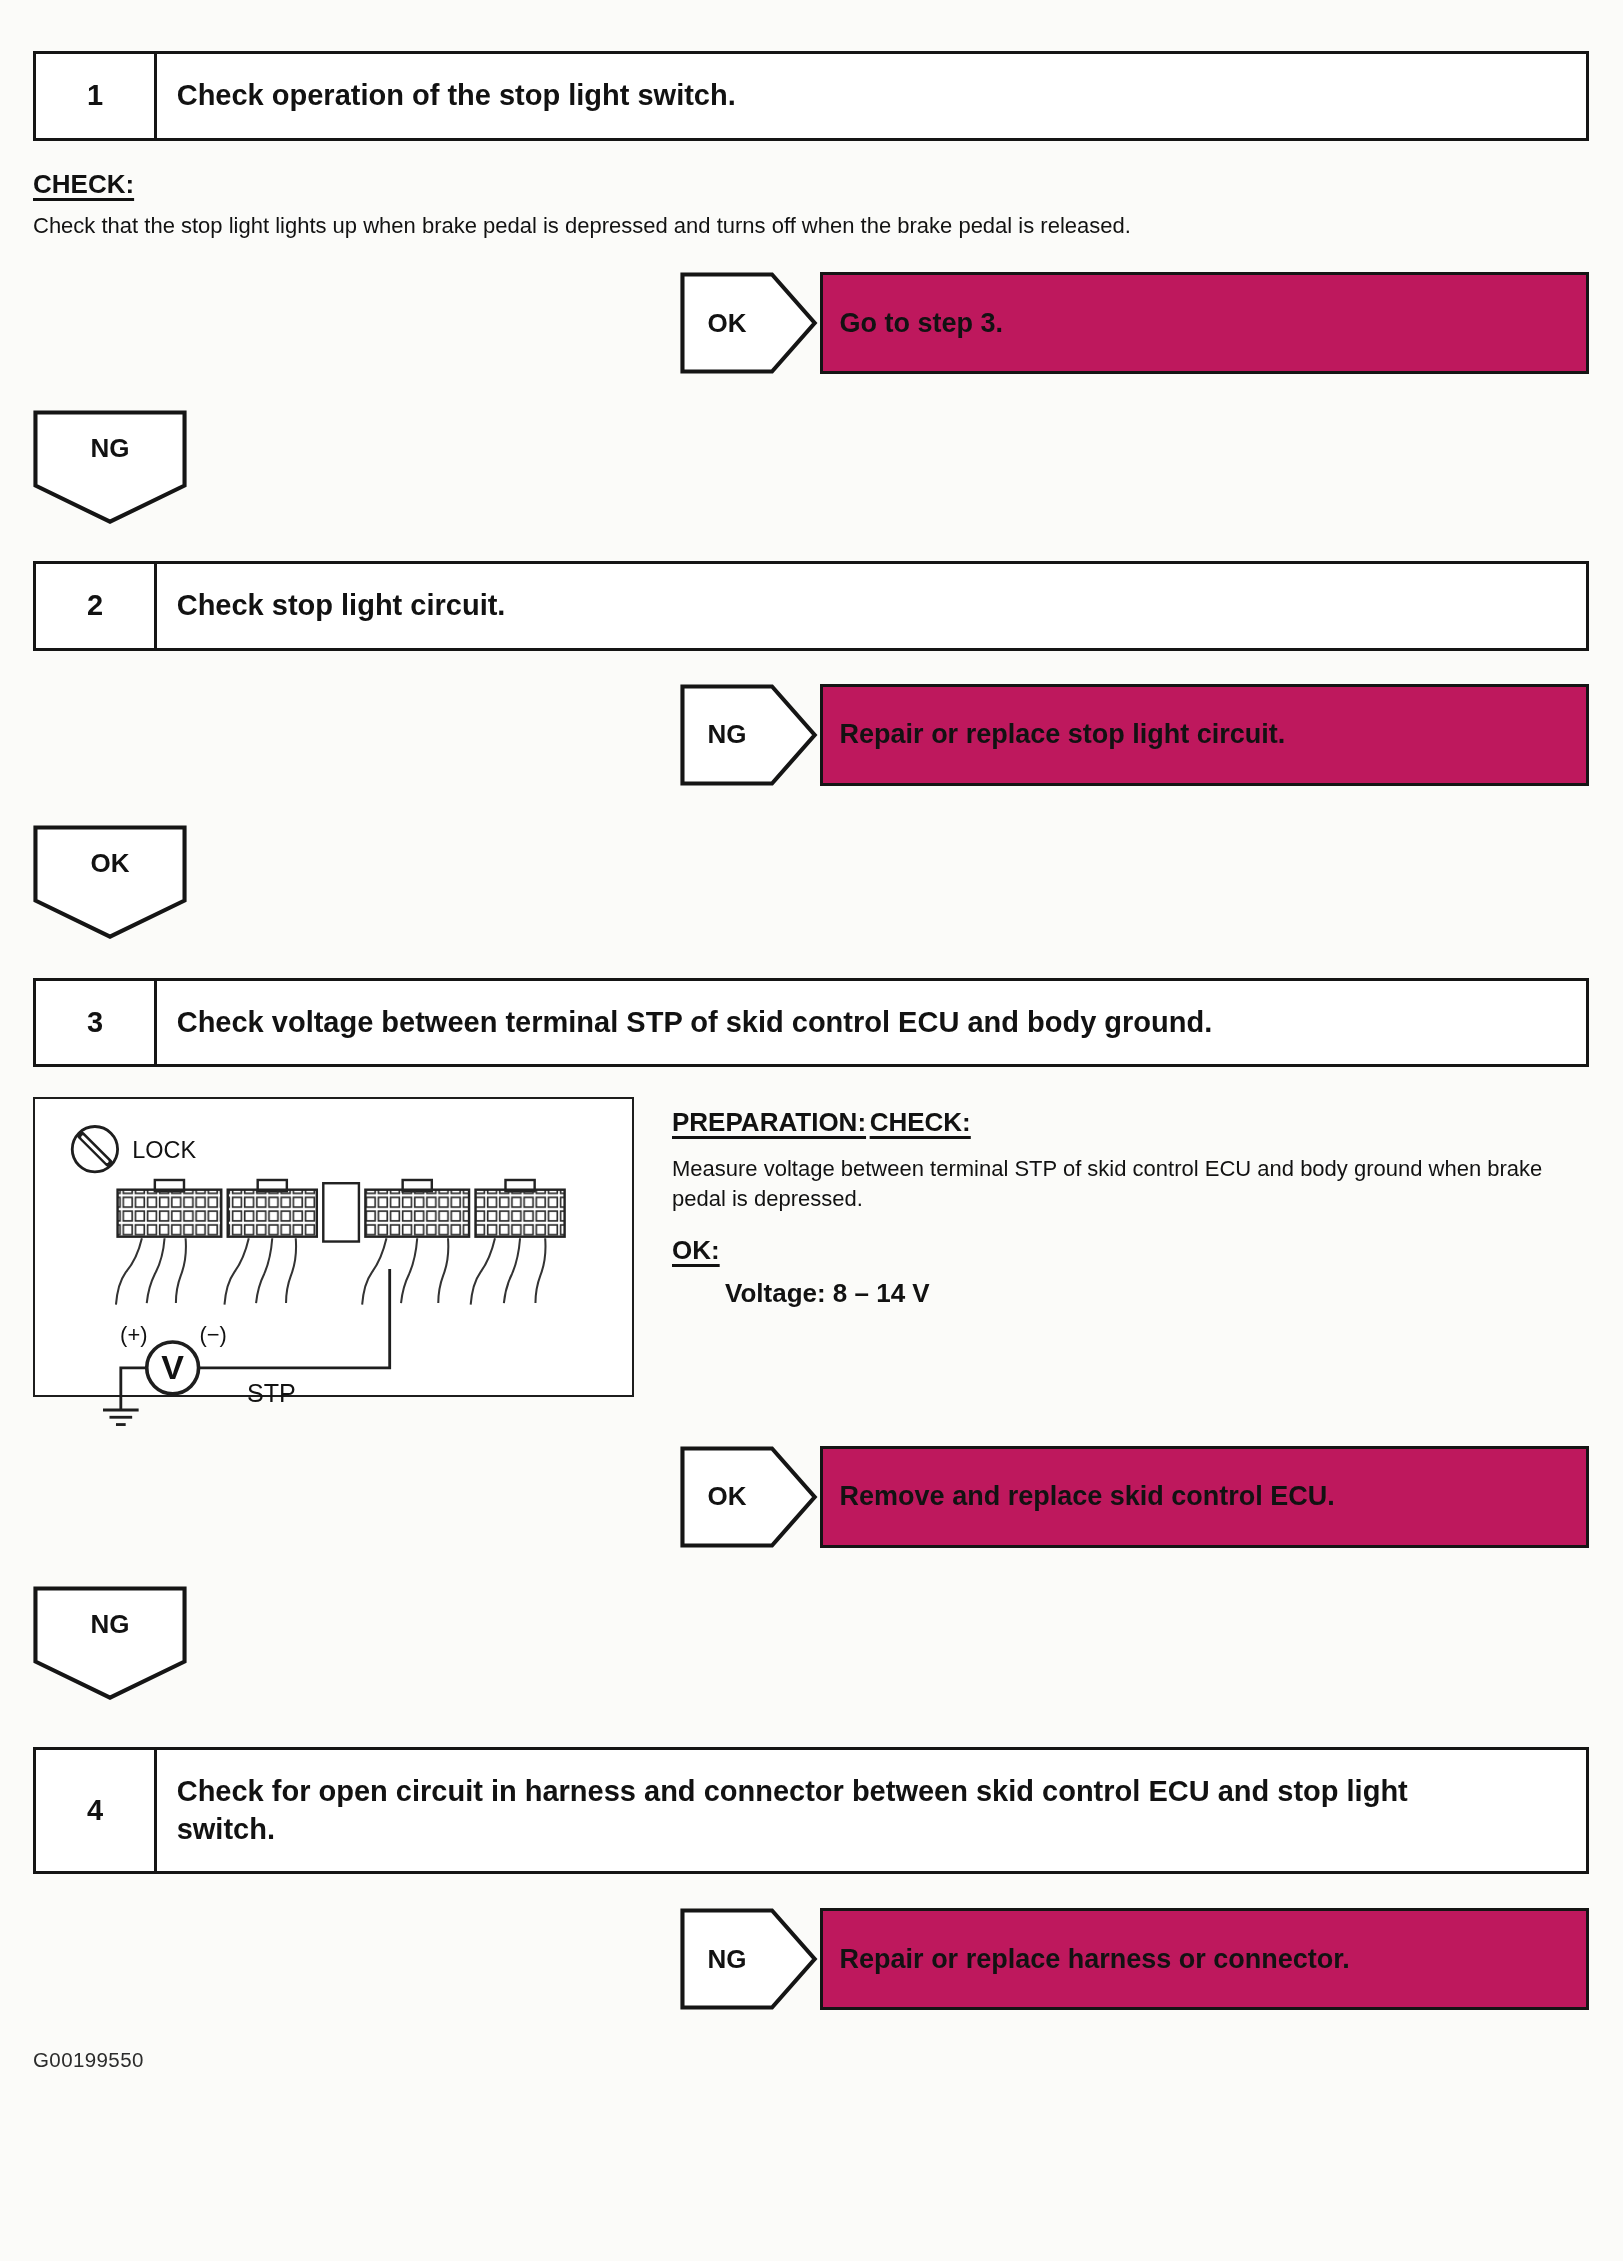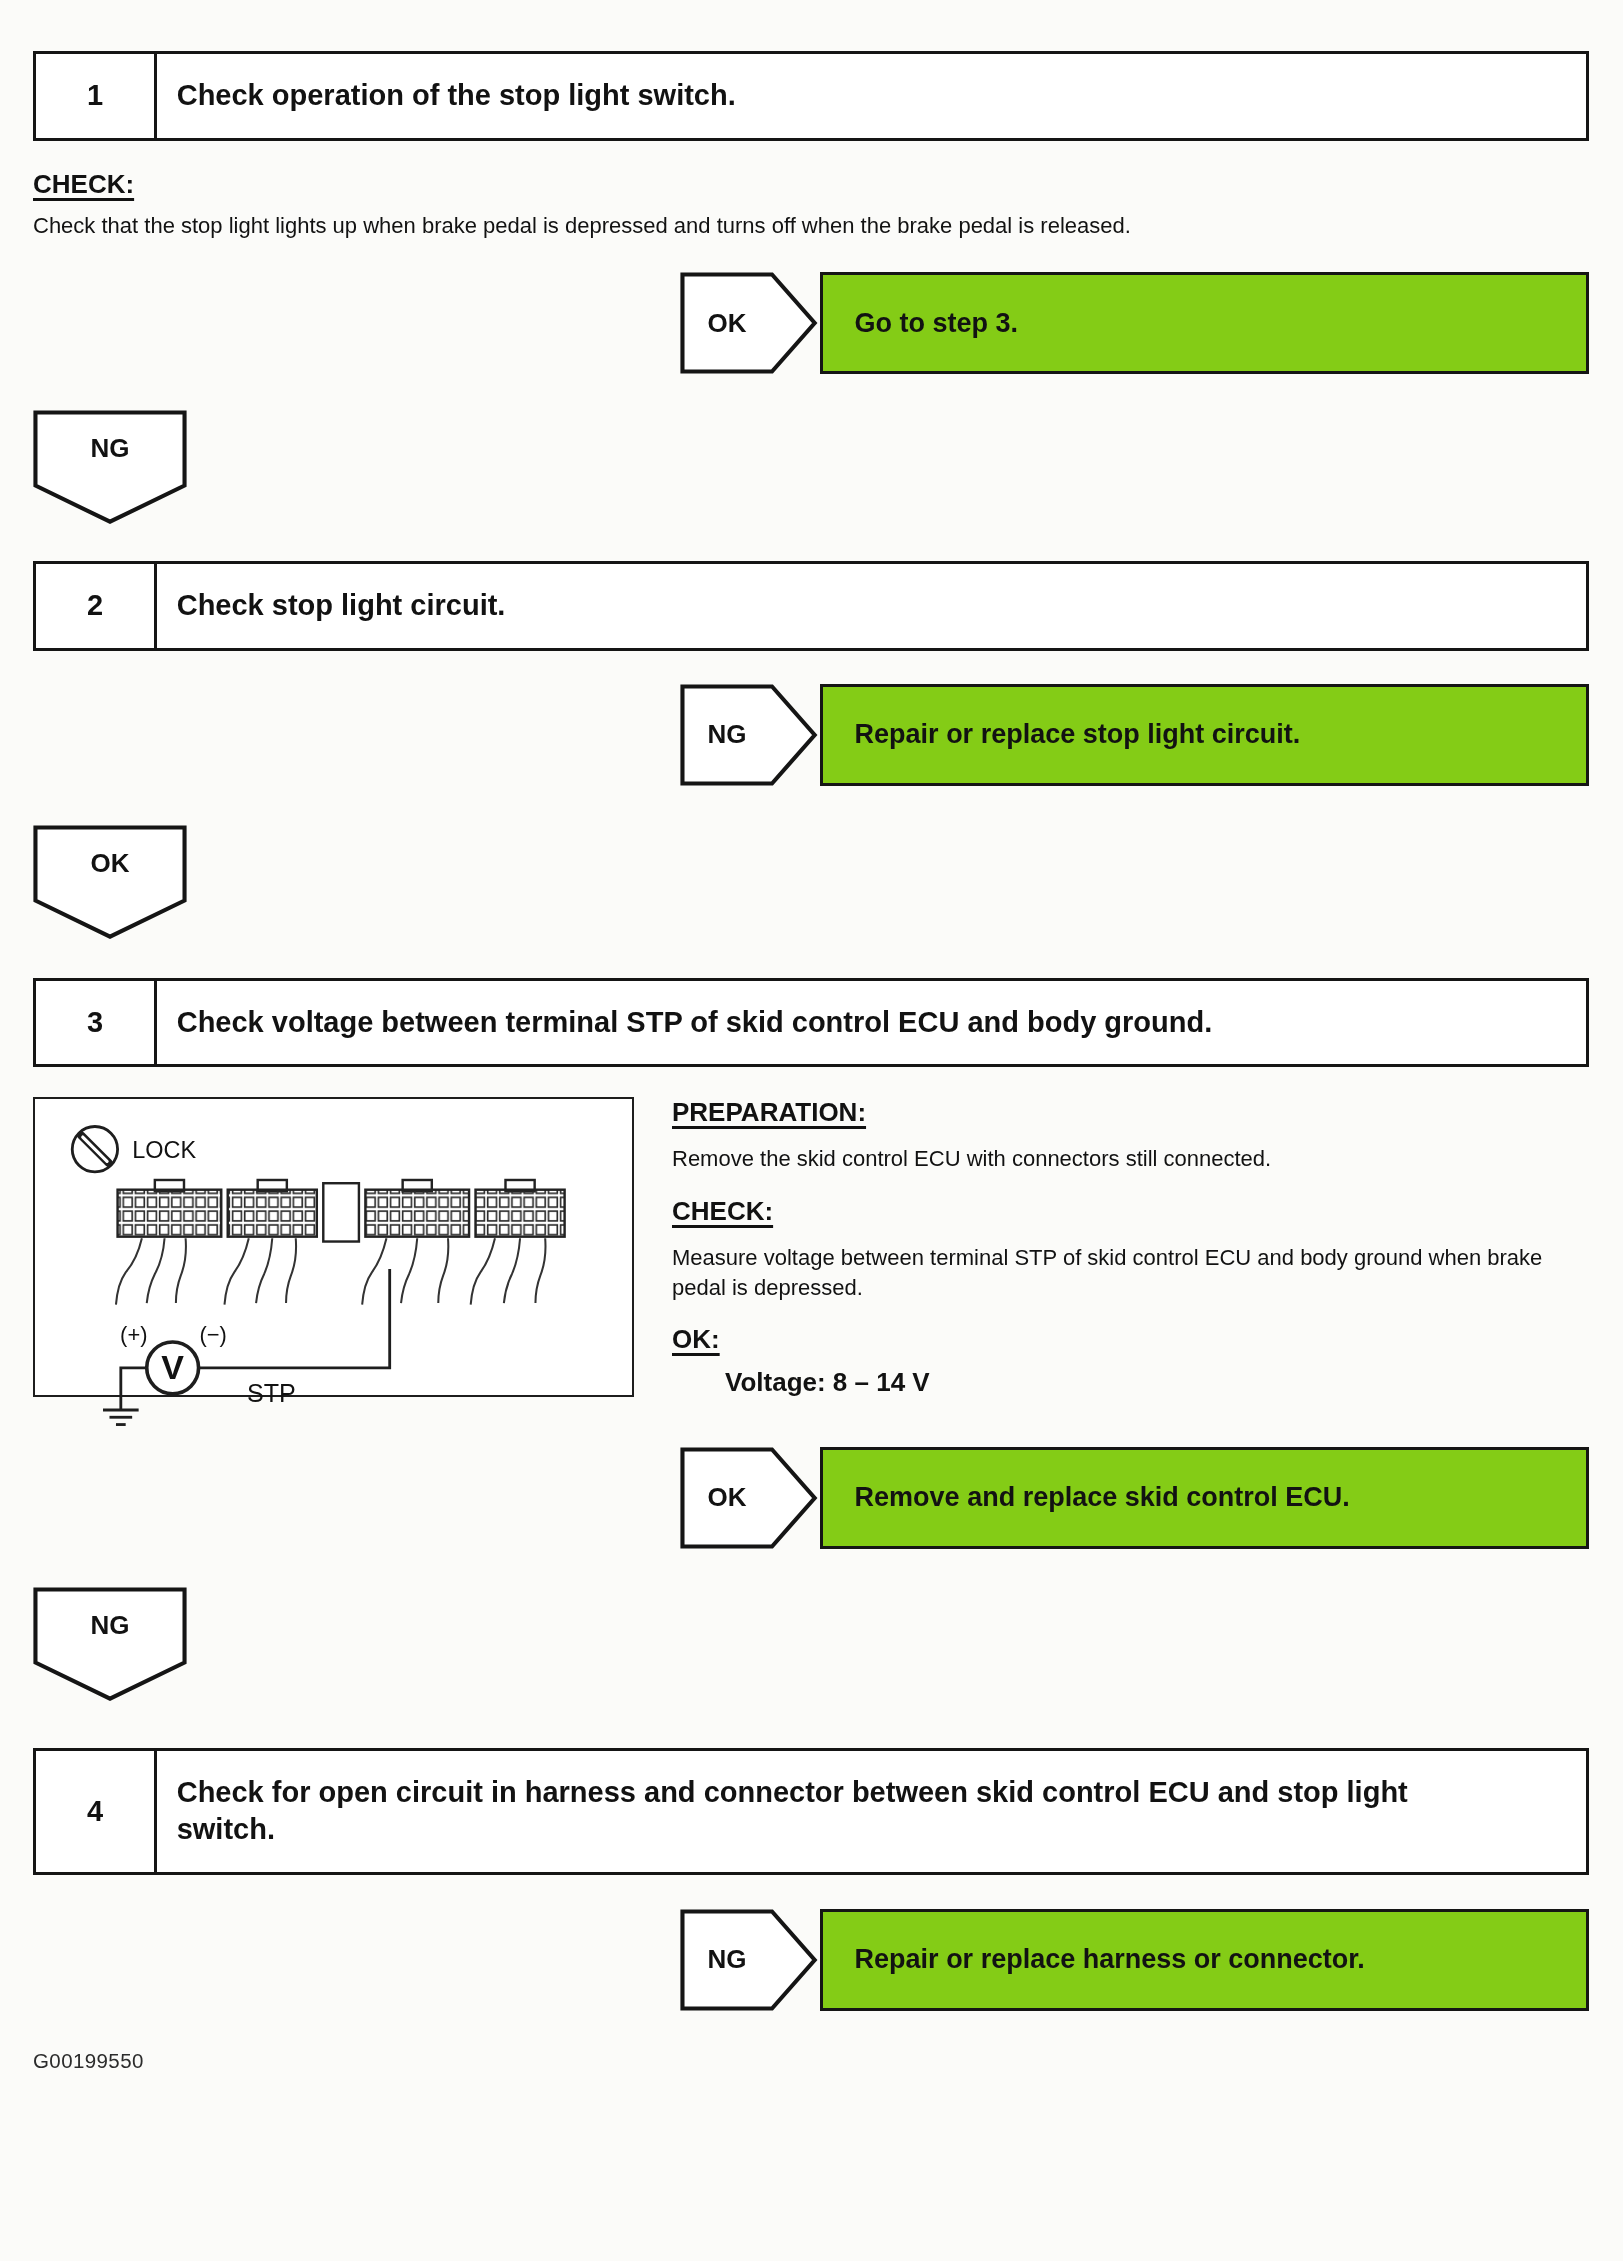--- a/index.html
+++ b/index.html
@@ -30,22 +30,22 @@
   
   .branch-row { display: flex; align-items: stretch; margin-left: 647px; height: 102px; }
   .chevron { position: relative; width: 138px; flex: none; }
   .chevron svg { position: absolute; inset: 0; width: 100%; height: 100%; }
   .chevron-label {
     position: absolute; left: 0; top: 0; width: 68%; height: 100%;
     display: flex; align-items: center; justify-content: center;
     font-weight: bold; font-size: 26px;
   }
   .action-box {
-    flex: 1; border: 3.3px solid #151515; background: #84cc16; margin-left: 1.6px;
-    display: flex; align-items: center; padding: 0 32px;
+    flex: 1; border: 3.3px solid #151515; background: #be185d; margin-left: 1.6px;
+    display: flex; align-items: center; padding: 0 17px;
     font-weight: bold; font-size: 27px;
   }
 
   
   .down-flag { position: relative; width: 154px; height: 115px; }
   .down-flag svg { position: absolute; inset: 0; width: 100%; height: 100%; }
   .flag-label { position: absolute; top: 23px; width: 100%; text-align: center; font-weight: bold; font-size: 26px; }
 
   
   .detail-row { display: flex; gap: 38px; margin-top: 29.5px; }
@@ -177,21 +177,20 @@
         </g>
         <text x="168" y="346" font-size="42" font-weight="bold" text-anchor="middle" fill="#121212">V</text>
         <text x="120" y="300" font-size="27" text-anchor="middle" fill="#121212">(+)</text>
         <text x="218" y="300" font-size="27" text-anchor="middle" fill="#121212">(−)</text>
         <text x="290" y="374" font-size="31" text-anchor="middle" fill="#121212">STP</text>
       </svg>
     </div>
 
     <div class="prep-col">
       <span class="heading">PREPARATION:</span>
-      <p class="body-text" style="margin-top:8.2px;">Remove the skid control ECU with connectors still connected.</p>
       <span class="heading" style="margin-top:9.8px;">CHECK:</span>
       <p class="body-text" style="margin-top:8.2px;">Measure voltage between terminal STP of skid control ECU and body ground when brake pedal is depressed.</p>
       <span class="heading" style="margin-top:9.8px;">OK:</span>
       <div class="spec-line">Voltage: 8 – 14 V</div>
     </div>
   </div>
 
   <div class="branch-row" style="margin-top:49px;">
     <div class="chevron">
       <svg viewBox="0 0 168 124" preserveAspectRatio="none">

